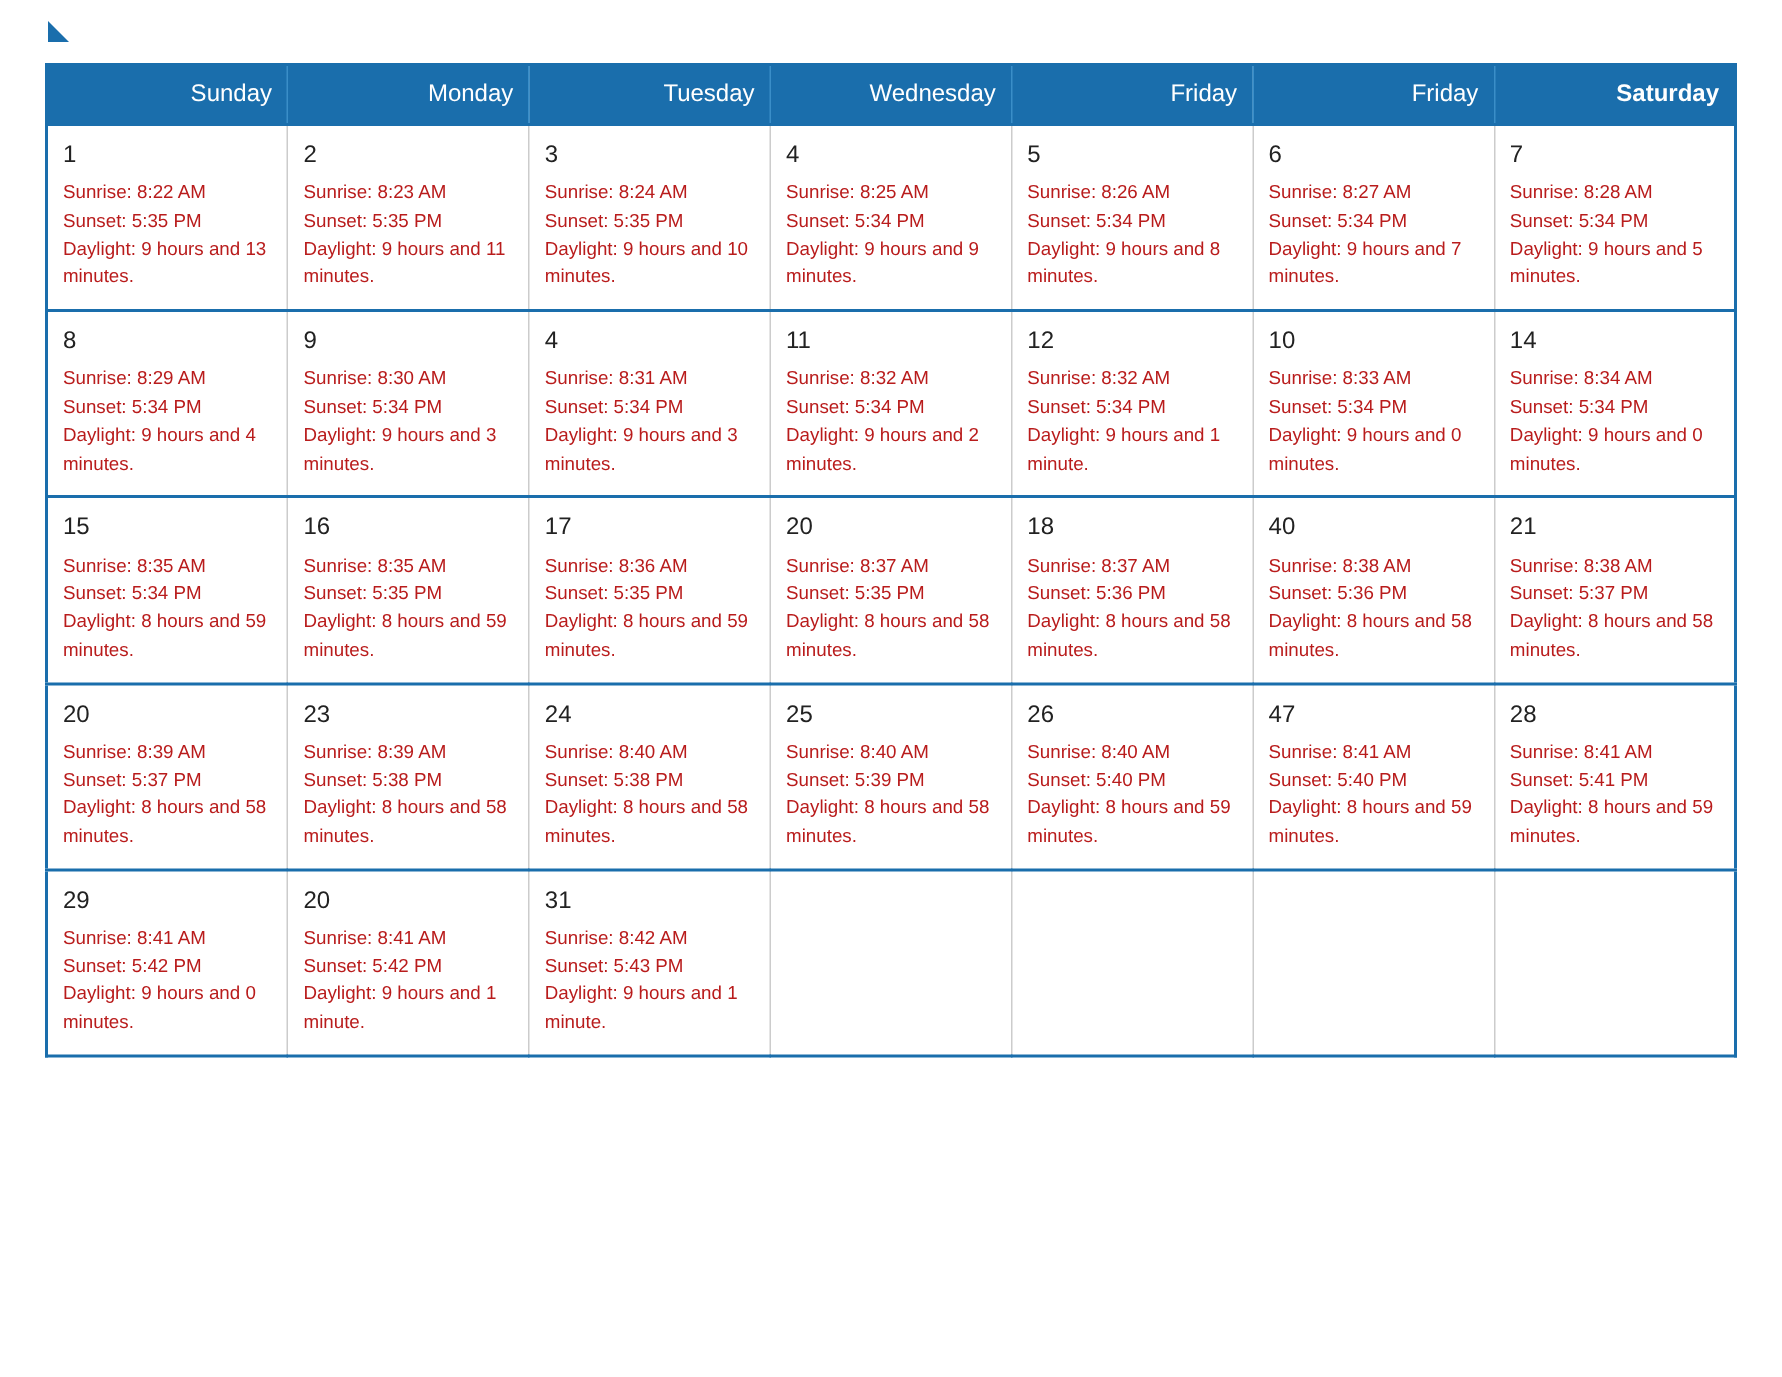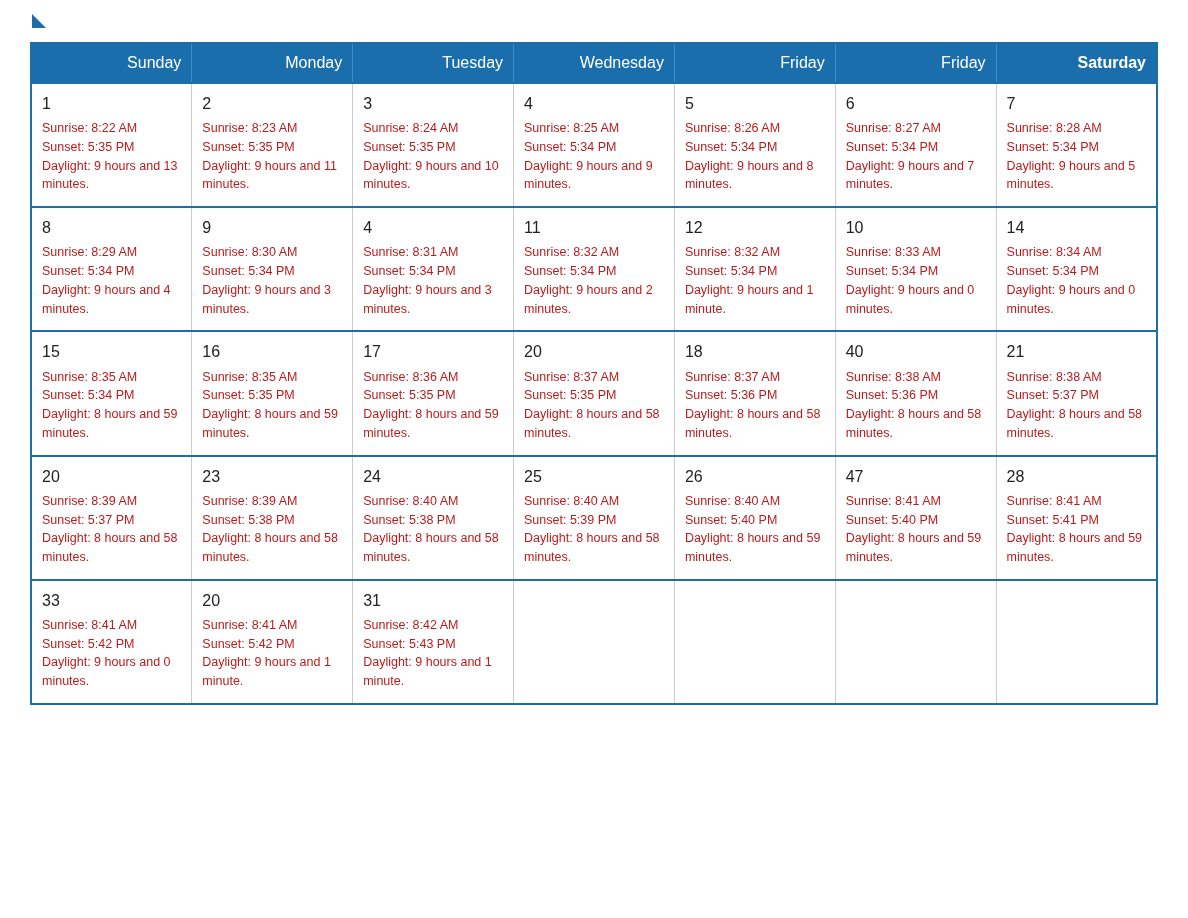--- a/index.html
+++ b/index.html
@@ -255,21 +255,21 @@
           <div class="day-number">47</div>
           <div class="day-info">Sunrise: 8:41 AM<br>Sunset: 5:40 PM<br>Daylight: 8 hours and 59 minutes.</div>
         </td>
         <td>
           <div class="day-number">28</div>
           <div class="day-info">Sunrise: 8:41 AM<br>Sunset: 5:41 PM<br>Daylight: 8 hours and 59 minutes.</div>
         </td>
       </tr>
       <tr>
         <td>
-          <div class="day-number">33</div>
+          <div class="day-number">29</div>
           <div class="day-info">Sunrise: 8:41 AM<br>Sunset: 5:42 PM<br>Daylight: 9 hours and 0 minutes.</div>
         </td>
         <td>
           <div class="day-number">20</div>
           <div class="day-info">Sunrise: 8:41 AM<br>Sunset: 5:42 PM<br>Daylight: 9 hours and 1 minute.</div>
         </td>
         <td>
           <div class="day-number">31</div>
           <div class="day-info">Sunrise: 8:42 AM<br>Sunset: 5:43 PM<br>Daylight: 9 hours and 1 minute.</div>
         </td>

